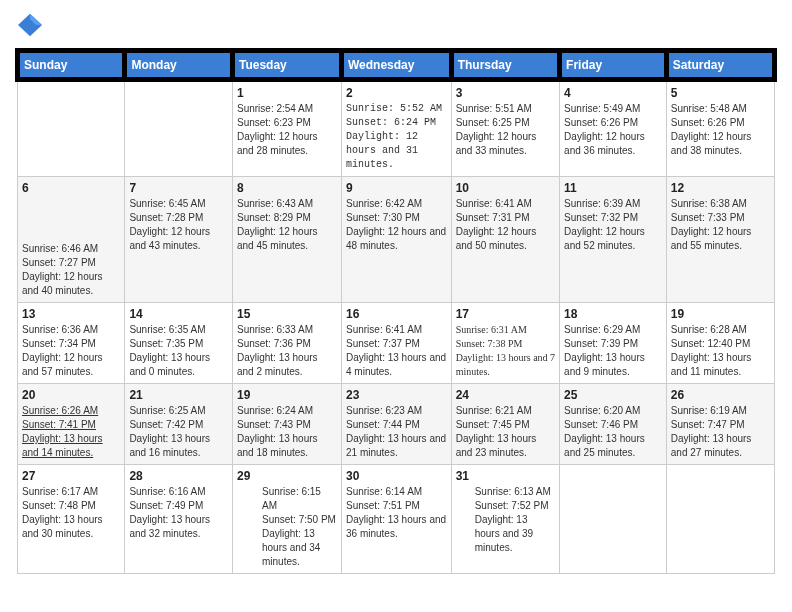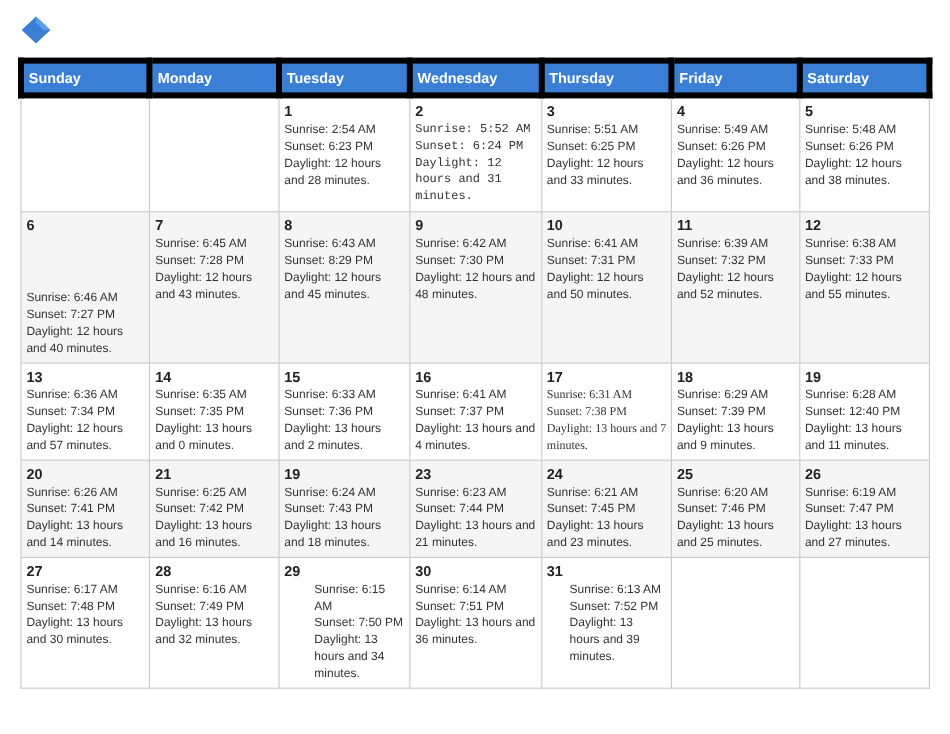--- a/index.html
+++ b/index.html
@@ -247,21 +247,21 @@
           <td>
             <span class="day-number">19</span>
             <div class="day-info" style="white-space: pre-line;">Sunrise: 6:28 AM
 Sunset: 12:40 PM
 Daylight: 13 hours and 11 minutes.</div>
           </td>
         </tr>
         <tr>
           <td>
             <span class="day-number">20</span>
-            <div class="day-info" style="white-space: pre-line;">Sunrise: 6:26 AM
+            <div class="day-info" style="white-space: pre-line; text-decoration: underline;">Sunrise: 6:26 AM
 Sunset: 7:41 PM
 Daylight: 13 hours and 14 minutes.</div>
           </td>
           <td>
             <span class="day-number">21</span>
             <div class="day-info" style="white-space: pre-line;">Sunrise: 6:25 AM
 Sunset: 7:42 PM
 Daylight: 13 hours and 16 minutes.</div>
           </td>
           <td>

